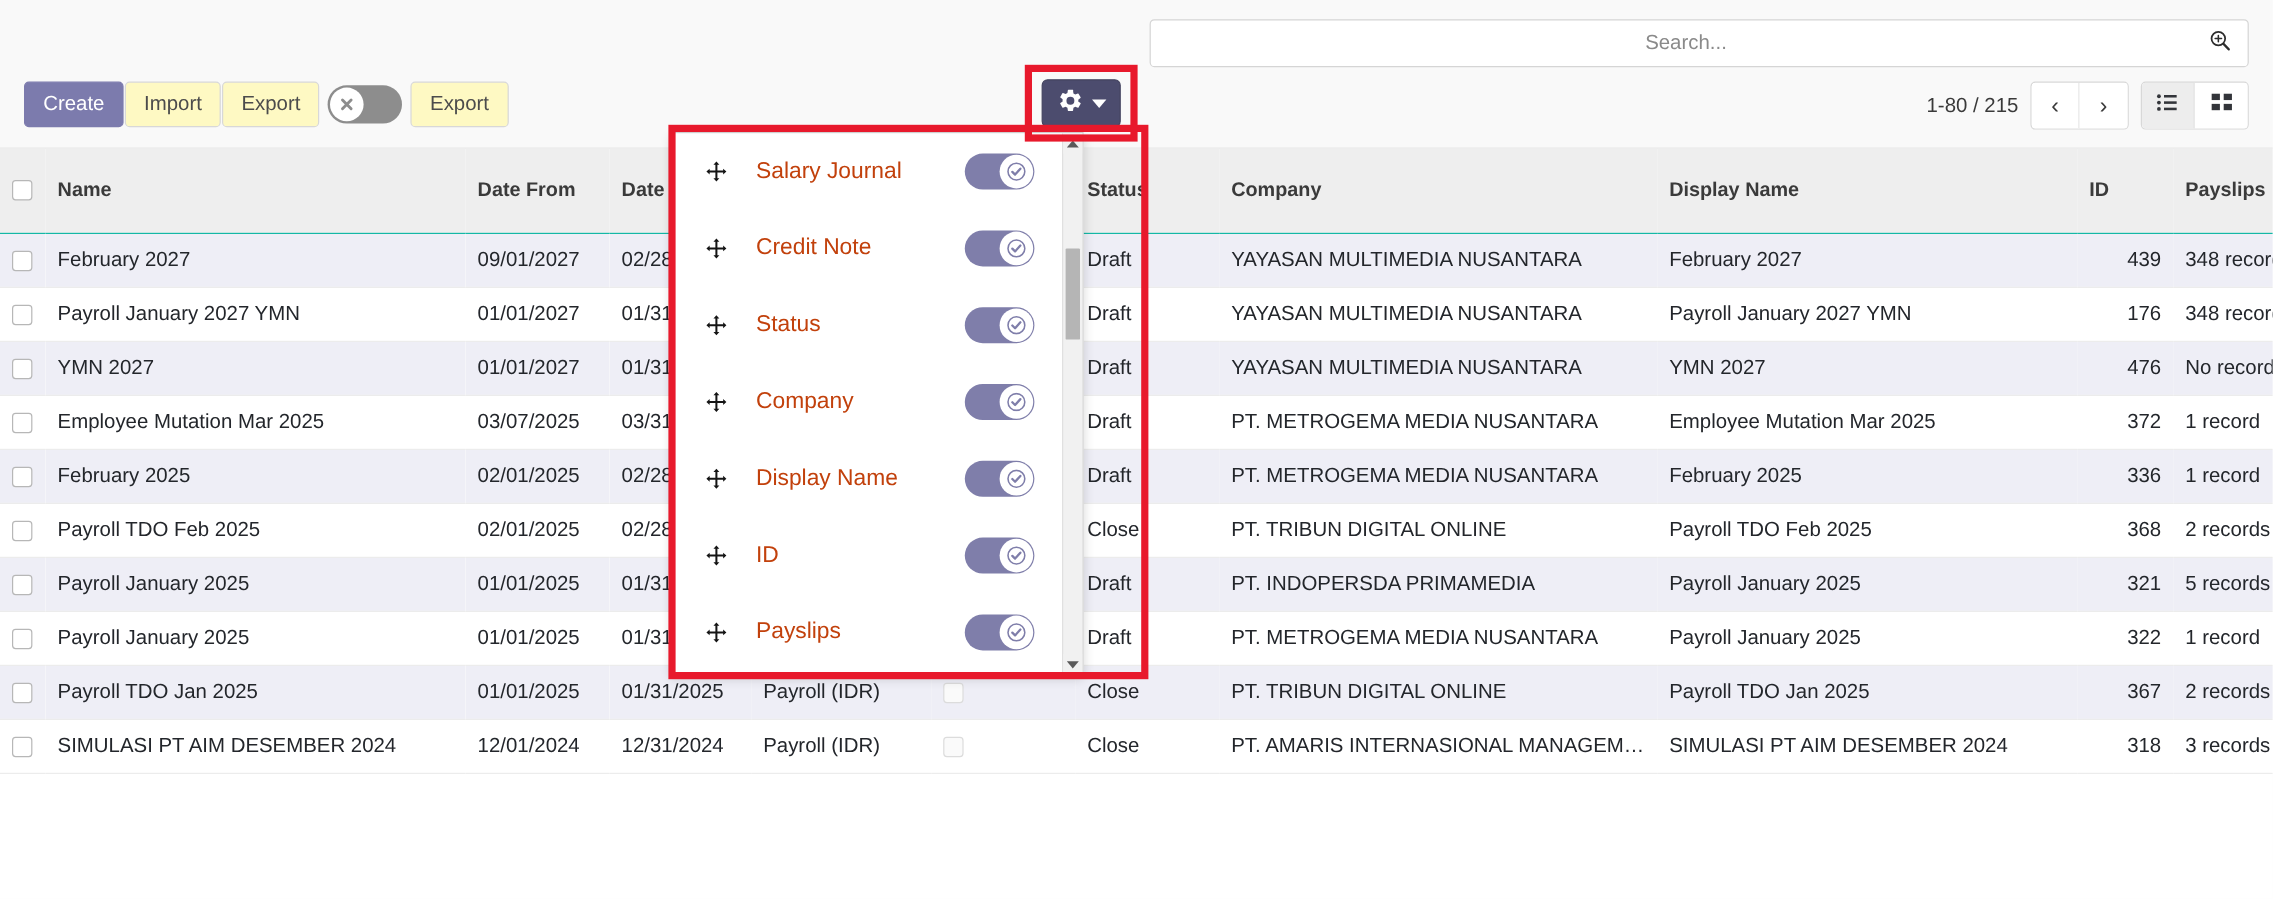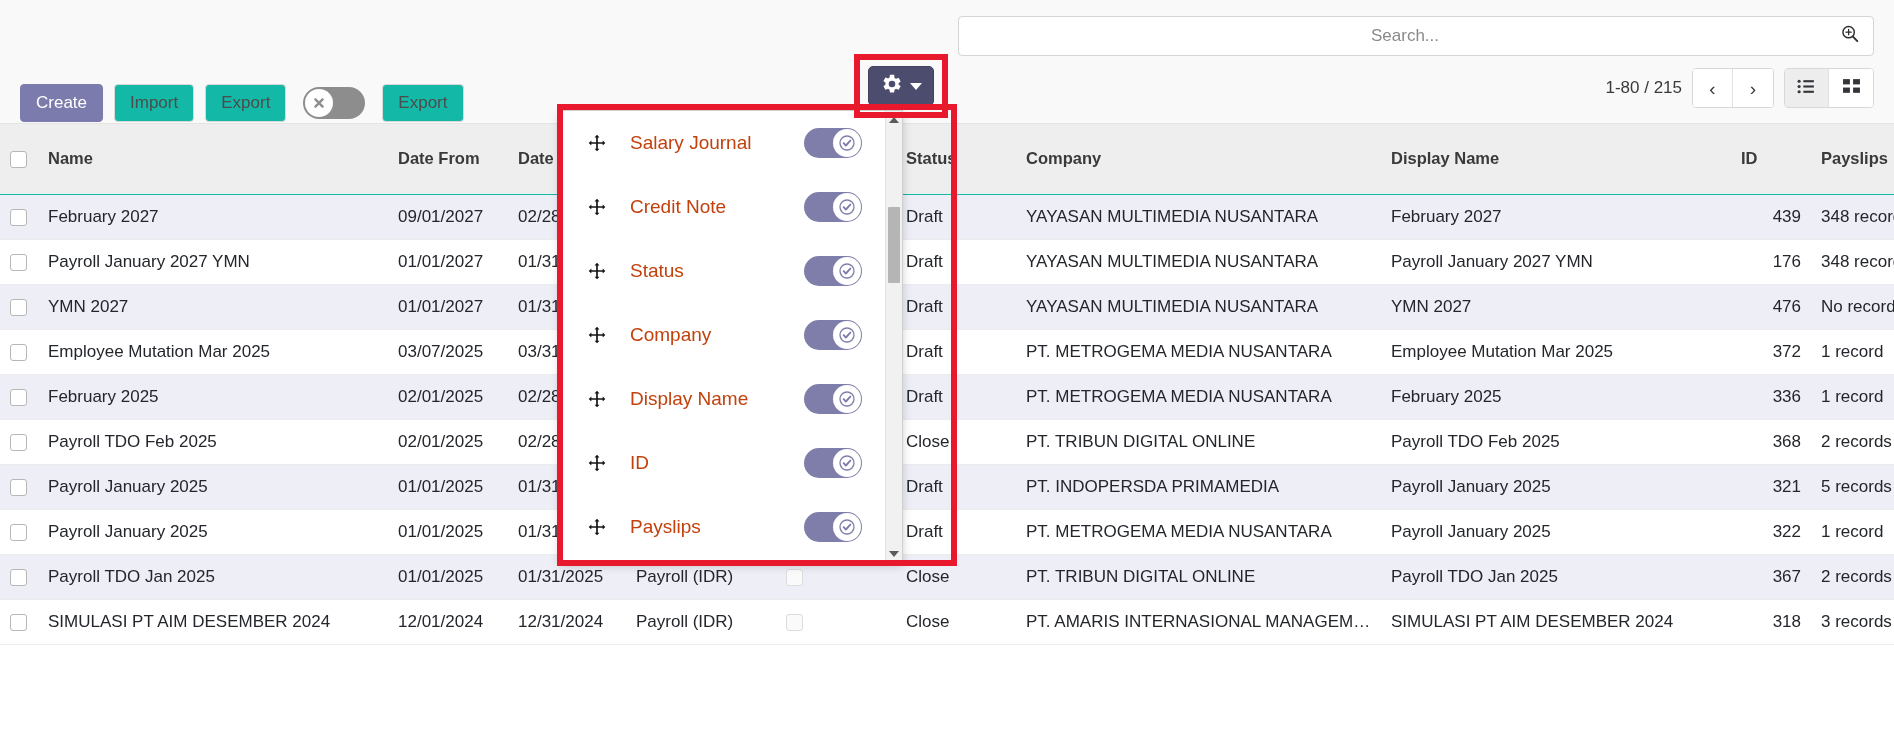--- a/index.html
+++ b/index.html
@@ -28,34 +28,34 @@
   .breadcrumb {
     position: absolute;
     left: 26px; top: 12px;
     font-size: 27px;
     color: #6c6c6c;
     font-weight: 400;
     letter-spacing: 0.2px;
   }
   .btn-row {
     position: absolute;
-    left: 20px; top: 84px;
-    display: flex;
-    align-items: center;
-    gap: 11px;
+    left: 20px; top: 68px;
+    display: flex;
+    align-items: center;
+    gap: 1px;
   }
   .btn {
     height: 38px;
     padding: 0 15px;
     display: inline-flex;
     align-items: center;
     justify-content: center;
     font-size: 17px;
     border-radius: 4px;
-    background: #14b8a6;
+    background: #fef9c3;
     border: 1px solid #d8d8d8;
     color: #4c4c4c;
     cursor: pointer;
     white-space: nowrap;
   }
   .btn.primary {
     background: #7c7bad;
     border-color: #7c7bad;
     color: #ffffff;
   }

